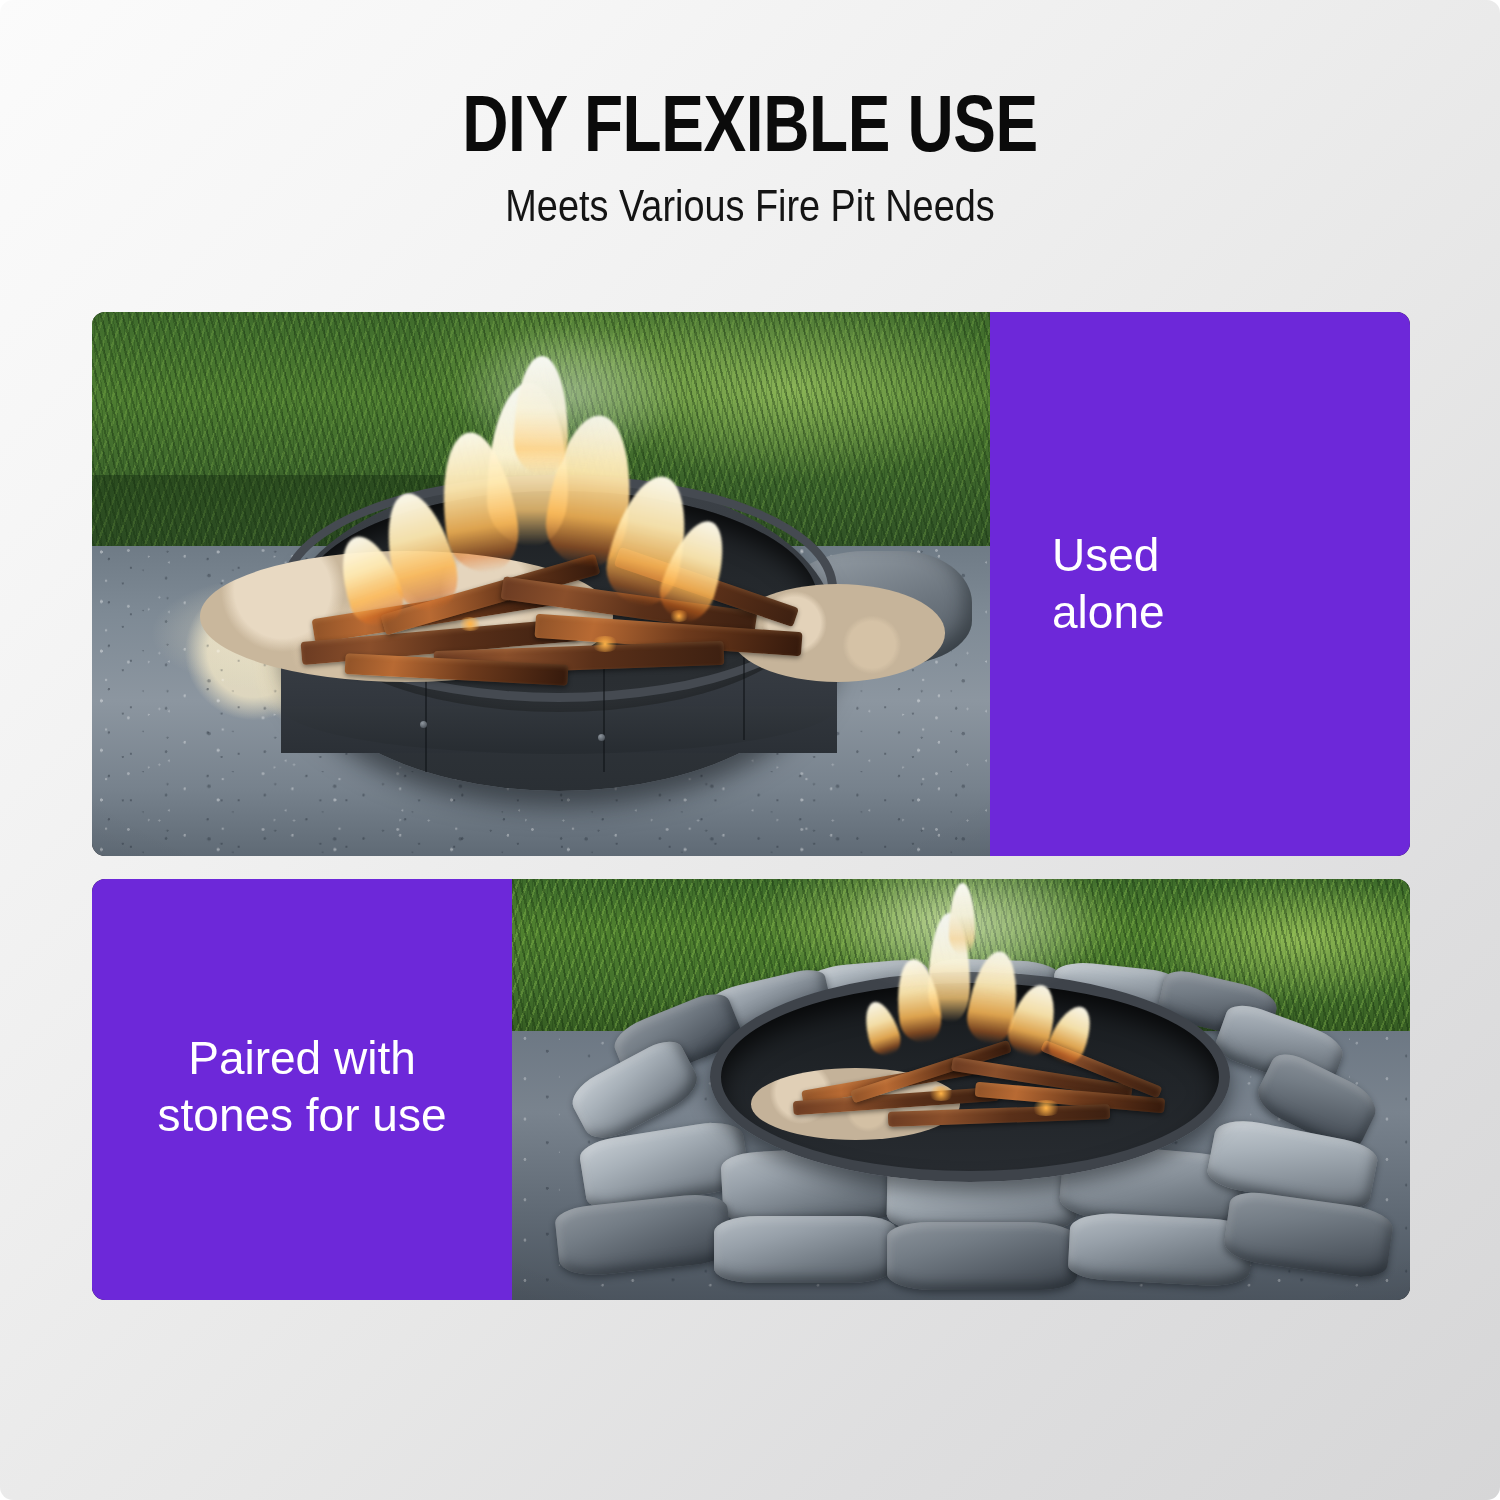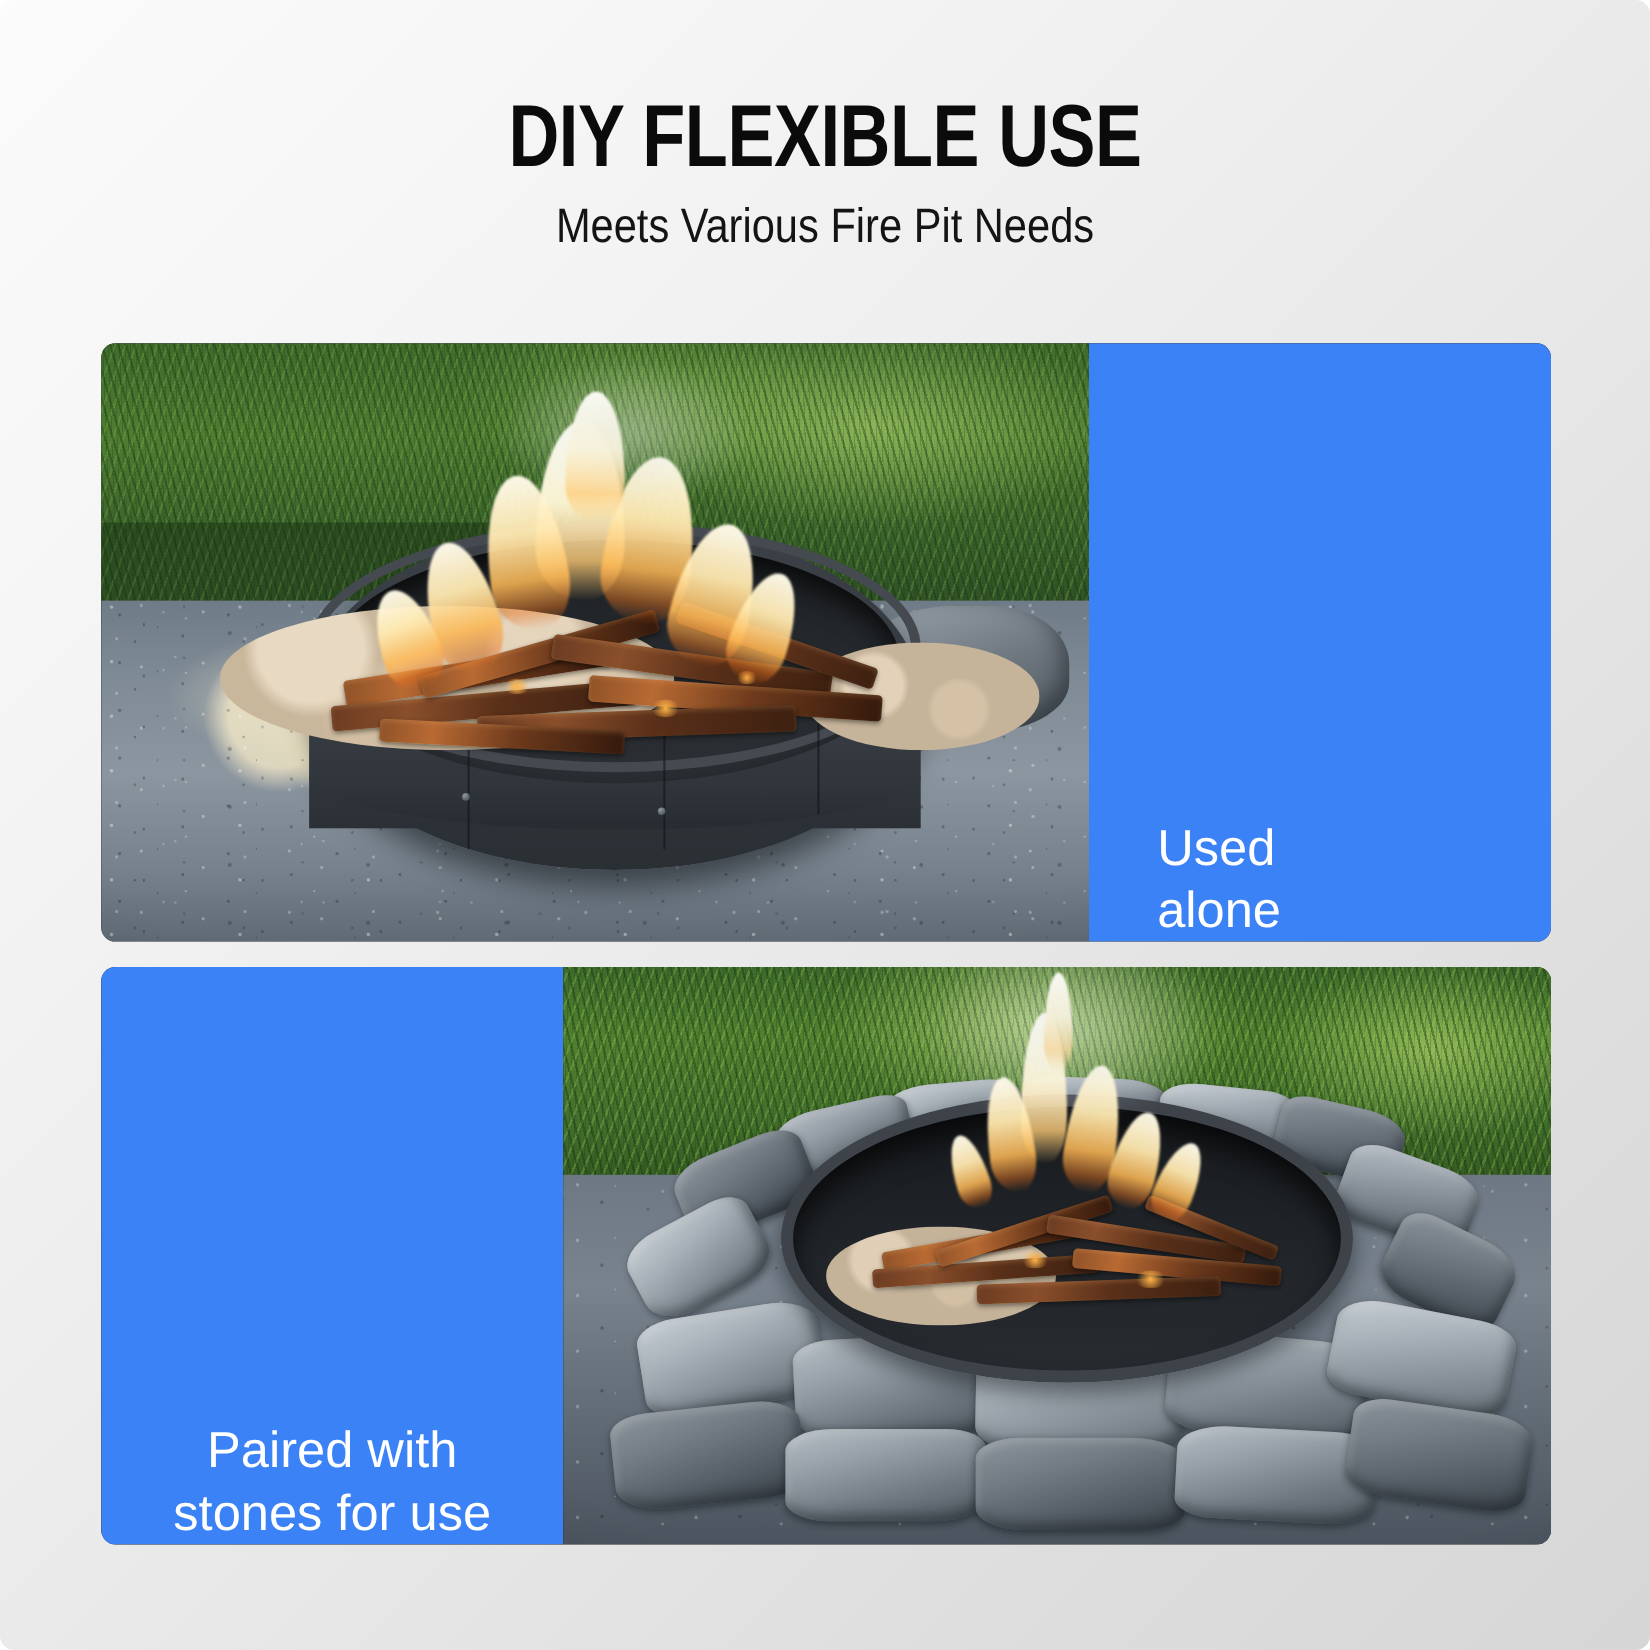--- a/index.html
+++ b/index.html
@@ -76,35 +76,35 @@
   #row-1 {
     left: 92px;
     top: 312px;
     width: 1318px;
     height: 544px;
   }
   #row-2 {
     left: 92px;
     top: 879px;
     width: 1318px;
-    height: 525px;
+    height: 421px;
   }
 
   .photo-cell {
     position: relative;
     overflow: hidden;
   }
   #row-1 .photo-cell { width: 898px; height: 100%; }
   #row-2 .photo-cell { width: 898px; height: 100%; }
 
   .text-cell {
     position: relative;
-    background: #3b82f6;
+    background: #6d28d9;
     display: flex;
-    align-items: flex-end;
+    align-items: center;
     overflow: hidden;
   }
   #row-1 .text-cell { width: 420px; height: 100%; justify-content: flex-start; }
   #row-2 .text-cell { width: 420px; height: 100%; justify-content: center; }
 
   .caption {
     color: #ffffff;
     font-family: "Liberation Sans", sans-serif;
     font-size: 46px;
     line-height: 57px;

